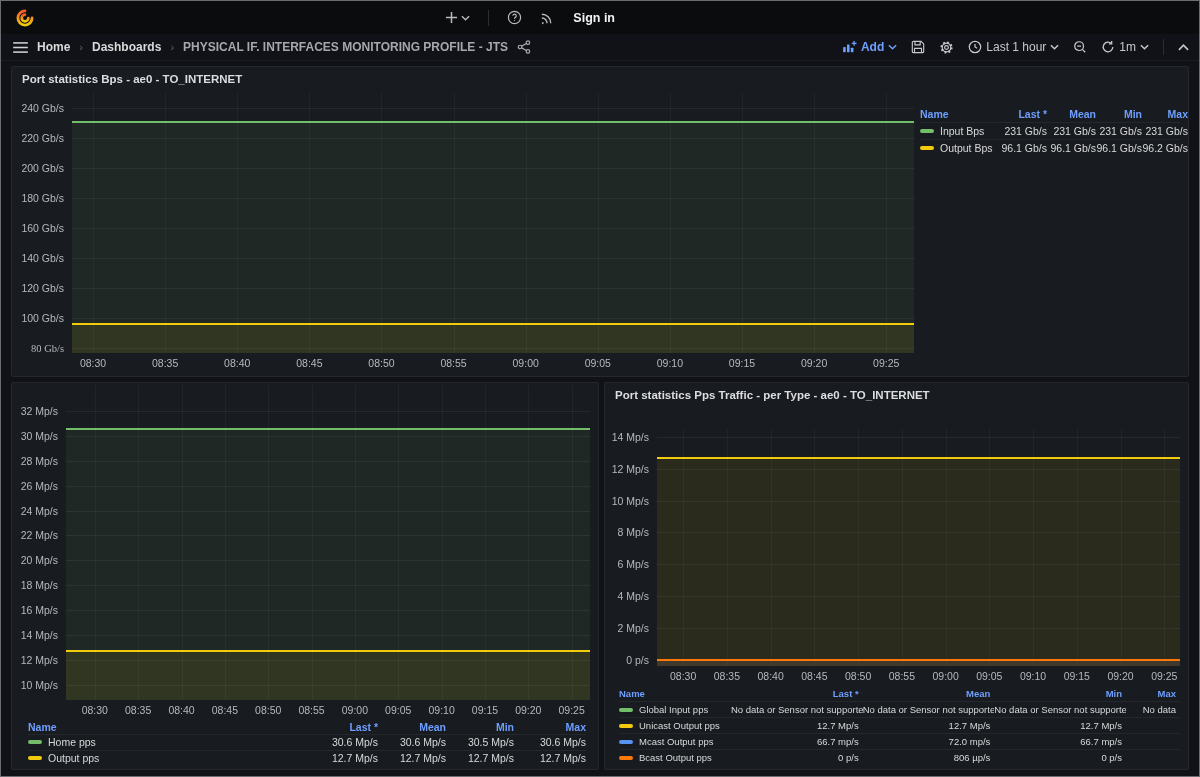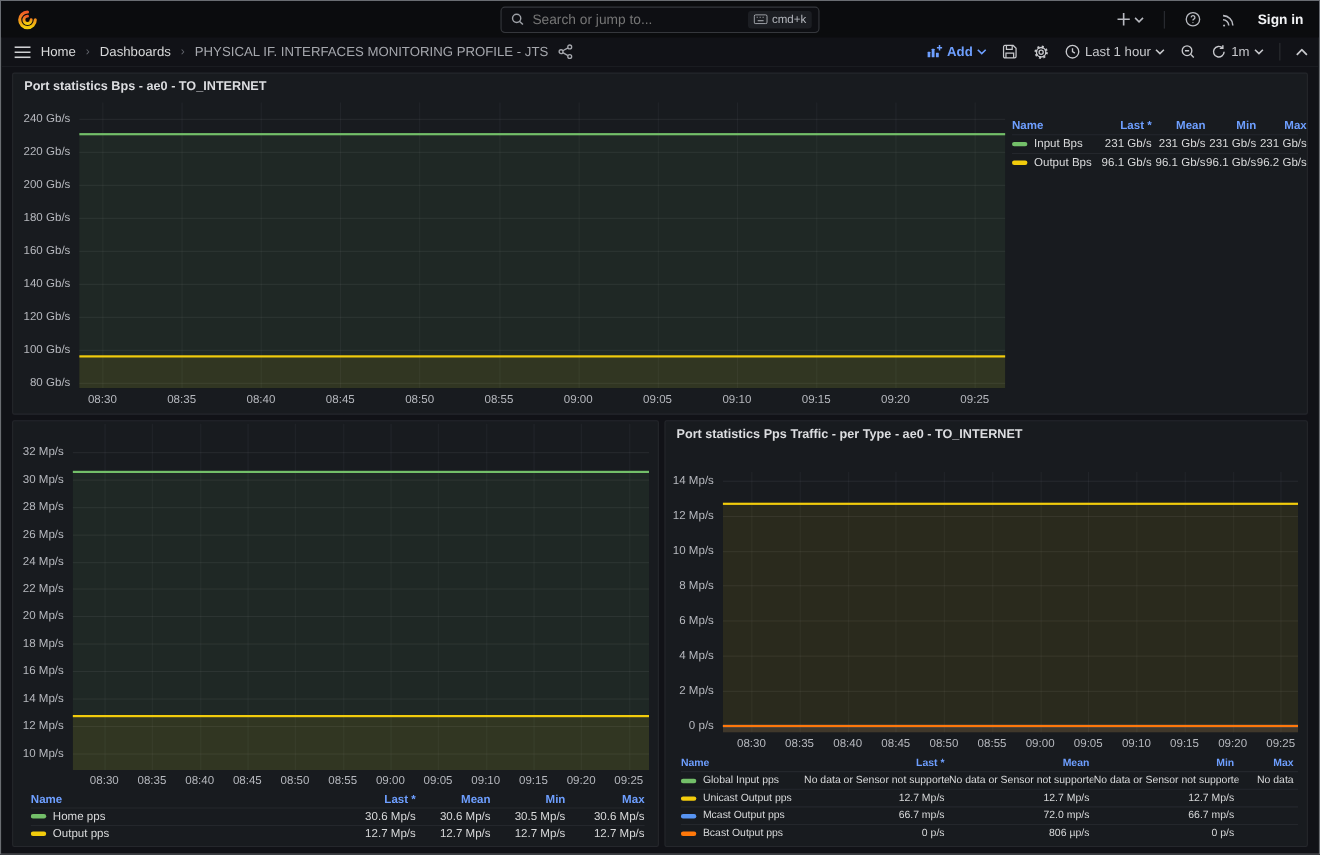--- a/index.html
+++ b/index.html
@@ -17,21 +17,21 @@
   .searchbox input { flex:1; background:transparent; border:none; outline:none; color:#9da0a6; font-size:12.5px; font-family:inherit; }
   .kbd { display:flex; align-items:center; gap:4px; background:#1c1e23; border-radius:3px; padding:2px 5px;
          font-size:10.5px; color:#b4b7bd; }
   .icon-btn { display:flex; align-items:center; gap:3px; color:#b8bac0; cursor:pointer; background:none; border:none; font-family:inherit; }
   .vdiv { width:1px; height:16px; background:#2c2e33; }
   .signin { color:#f2f3f5; font-weight:700; font-size:12.5px; }
 
   
   .subnav { height:27px; flex:0 0 27px; display:flex; align-items:center; padding:0 10px 0 12px; border-bottom:1px solid #1a1c21; }
   .subnav-left { display:flex; align-items:center; gap:9px; flex:1; min-width:0; }
-  .crumb { font-size:12px; font-weight:400; color:#d8d9da; white-space:nowrap; cursor:pointer; }
+  .crumb { font-size:12px; font-weight:700; color:#d8d9da; white-space:nowrap; cursor:pointer; }
   .crumb.current { color:#a6a8ae; cursor:default; }
   .crumb-sep { color:#63666d; font-size:11px; }
   .subnav-right { display:flex; align-items:center; gap:14px; }
   .tool { display:flex; align-items:center; gap:4px; color:#c7c8cc; font-size:12px; cursor:pointer; background:none; border:none; font-family:inherit; }
   .tool.add { color:#6e9fff; font-weight:600; }
 
   
   .content { flex:1; padding:5px 10px; overflow:hidden; }
   .panel { background:#181b1f; border:1px solid #25272c; border-radius:2px; display:flex; flex-direction:column; }
   .panel-title { height:24px; padding:6px 10px 0; font-size:11.5px; font-weight:700; color:#dcdde0; cursor:pointer; white-space:nowrap; overflow:hidden; }
@@ -88,43 +88,20 @@
               <linearGradient id="glg" x1="0" y1="1" x2="0" y2="0">
             <stop offset="0" stop-color="#f2cc0c"></stop>
                 <stop offset="1" stop-color="#f05a28"></stop>
           </linearGradient>
             </defs>
           <path d="M12 3.5a8.5 8.5 0 1 0 8.5 8.5" stroke="url(#glg)" stroke-width="3.4" fill="none" stroke-linecap="round"></path>
           <path d="M12 8a4 4 0 1 0 4 4" stroke="url(#glg)" stroke-width="3.2" fill="none" stroke-linecap="round"></path>
         </svg>
       </div>
     </div>
-    <div class="topnav-center">
-      <div class="searchbox">
-        <span>
-          <svg width="13" height="13" viewBox="0 0 16 16" stroke="#9da0a6" fill="none" stroke-width="1.6">
-            <circle cx="7" cy="7" r="4.6"></circle>
-              <line x1="10.4" y1="10.4" x2="14" y2="14"></line>
-          </svg>
-        </span>
-        <input readonly="" placeholder="Search or jump to..." style="">
-        <span class="kbd">
-          <span>
-            <svg width="13" height="9" viewBox="0 0 14 10" stroke="#b4b7bd" fill="none" stroke-width="1">
-              <rect x="0.5" y="0.5" width="13" height="9" rx="1.5"></rect>
-              <line x1="3" y1="3" x2="4" y2="3"></line>
-                <line x1="6" y1="3" x2="7" y2="3"></line>
-                <line x1="9" y1="3" x2="10" y2="3"></line>
-              <line x1="4" y1="6.5" x2="10" y2="6.5"></line>
-            </svg>
-          </span>
-          <span>cmd+k</span>
-        </span>
-      </div>
-    </div>
     <div class="topnav-right">
       <button class="icon-btn">
         <span>
           <svg width="13" height="13" viewBox="0 0 14 14" stroke="#b8bac0" stroke-width="1.6">
               <line x1="7" y1="1" x2="7" y2="13"></line>
               <line x1="1" y1="7" x2="13" y2="7"></line>
             </svg>
         </span>
         <span>
           <svg width="9" height="6" viewBox="0 0 10 6" fill="none" stroke="#b8bac0" stroke-width="1.6">
@@ -276,21 +253,21 @@
         <div class="chart chart-p1">
           <div class="yaxis">
               <div class="ytick" style="top: 5.82133%;">240 Gb/s</div>
               <div class="ytick" style="top: 17.3487%;">220 Gb/s</div>
               <div class="ytick" style="top: 28.8761%;">200 Gb/s</div>
               <div class="ytick" style="top: 40.4035%;">180 Gb/s</div>
               <div class="ytick" style="top: 51.9308%;">160 Gb/s</div>
               <div class="ytick" style="top: 63.4582%;">140 Gb/s</div>
               <div class="ytick" style="top: 74.9856%;">120 Gb/s</div>
               <div class="ytick" style="top: 86.513%;">100 Gb/s</div>
-              <div class="ytick" style="top: 98.0403%;">80 Gb/s</div>
+              <div class="ytick" style="top: 98.0403%; font-family: Liberation Serif, serif;">80 Gb/s</div>
             </div>
           <div class="plot">
               <div class="hgrid" style="top: 5.82133%;"></div>
               <div class="hgrid" style="top: 17.3487%;"></div>
               <div class="hgrid" style="top: 28.8761%;"></div>
               <div class="hgrid" style="top: 40.4035%;"></div>
               <div class="hgrid" style="top: 51.9308%;"></div>
               <div class="hgrid" style="top: 63.4582%;"></div>
               <div class="hgrid" style="top: 74.9856%;"></div>
               <div class="hgrid" style="top: 86.513%;"></div>

